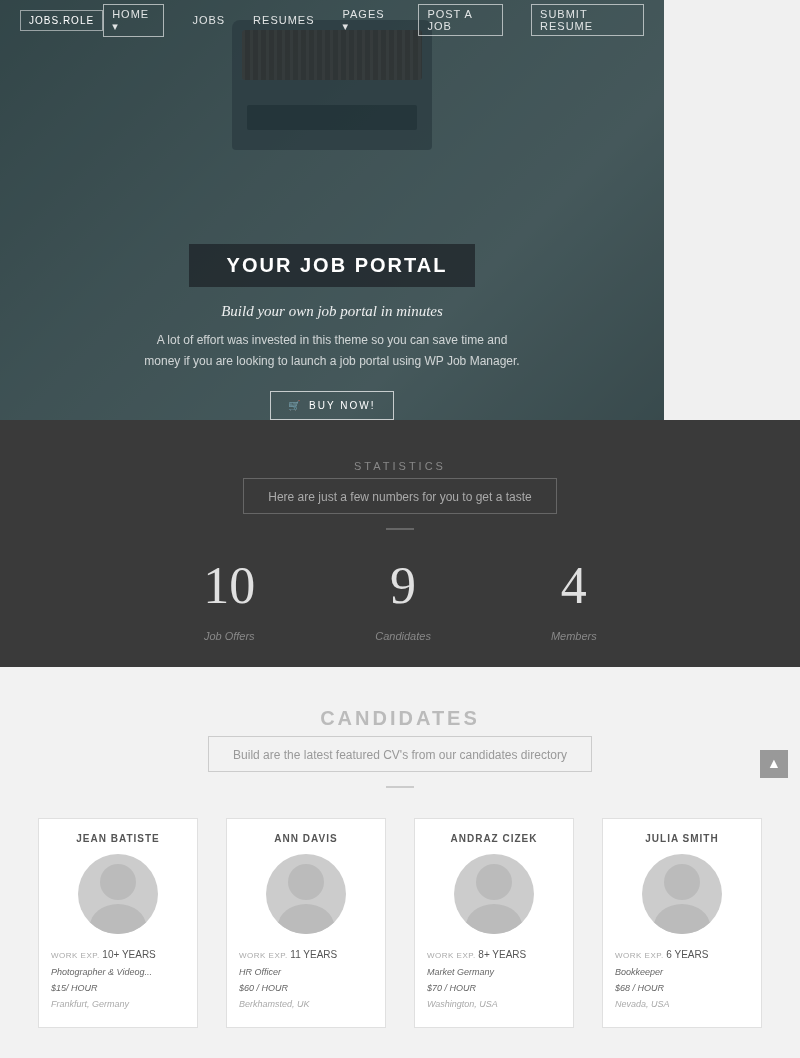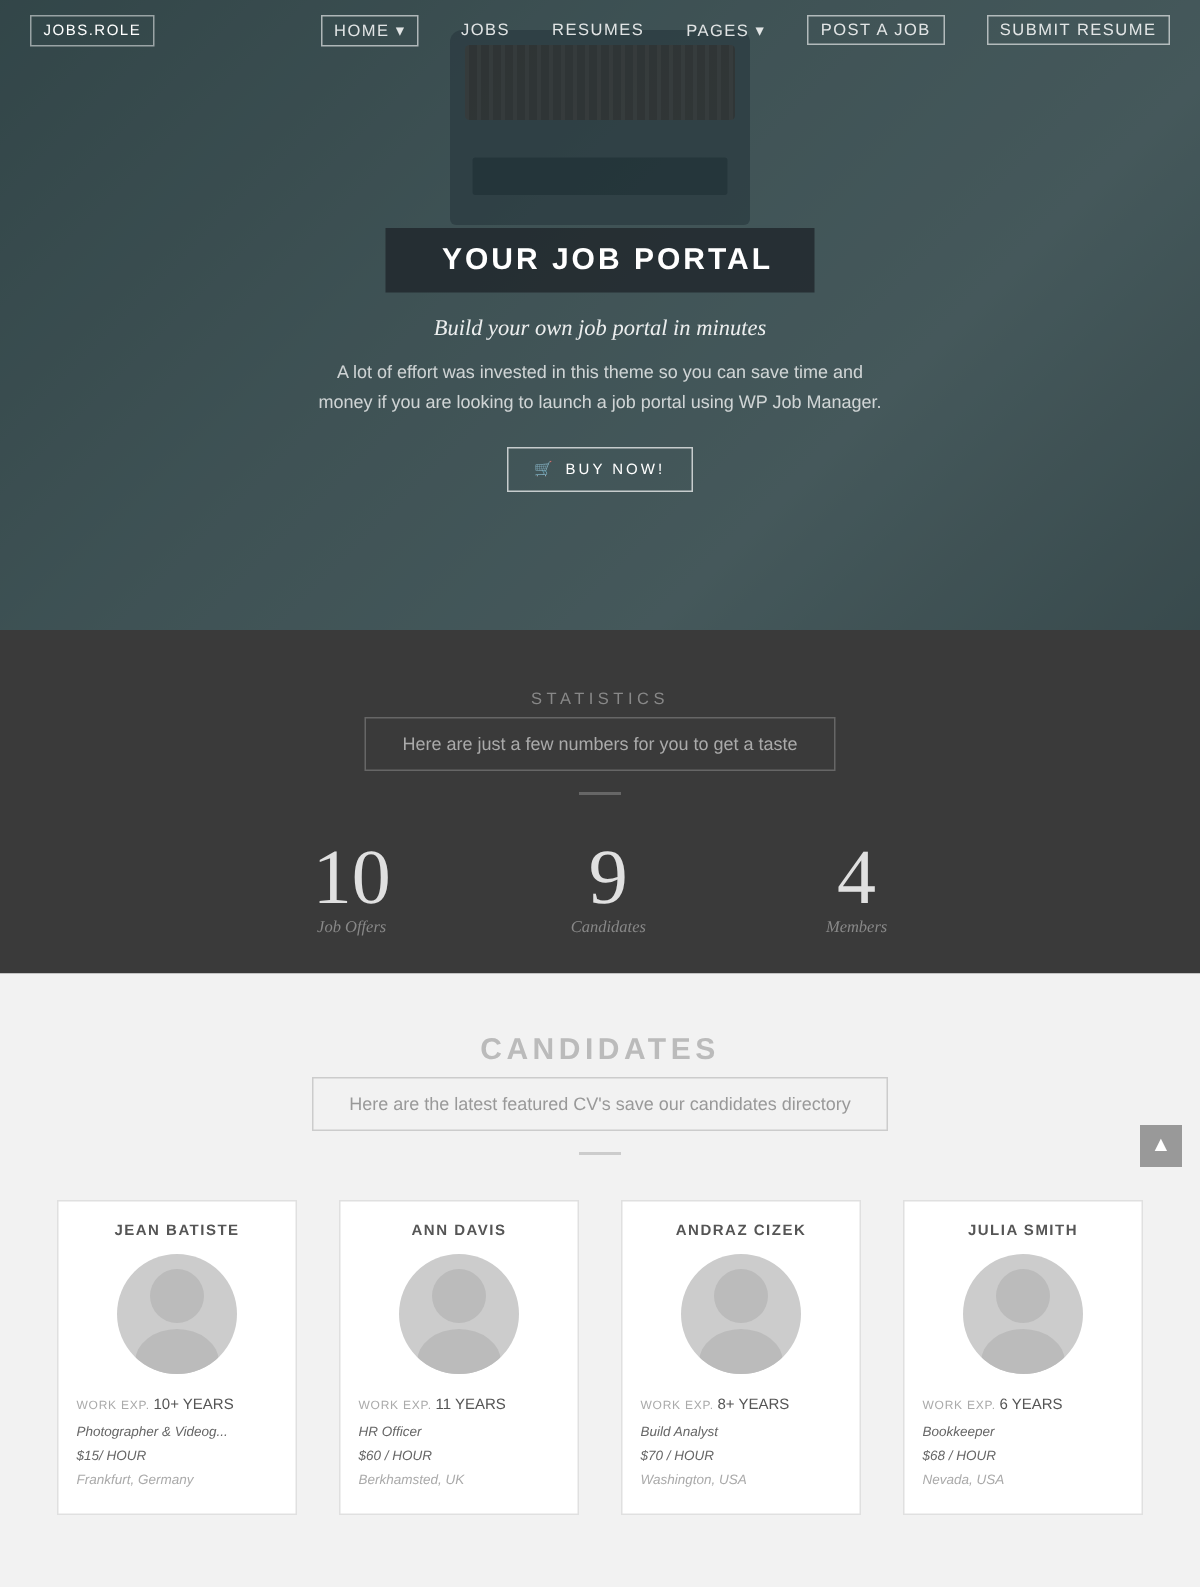--- a/index.html
+++ b/index.html
@@ -1,28 +1,28 @@
 <!DOCTYPE html>
 <html><head>
   <meta charset="utf-8">
   <style>
     * { margin: 0; padding: 0; box-sizing: border-box; }
     body { font-family: 'Georgia', serif; background: #f0f0f0; width: 800px; }
 
     
     .hero {
       position: relative;
-      width: 800px;
+      width: 664px;
       height: 420px;
       background: #15803d;
       overflow: hidden;
       display: flex;
       flex-direction: column;
       align-items: center;
-      justify-content: center;
+      justify-content: flex-end;
     }
     .hero-bg {
       position: absolute;
       inset: 0;
       background: linear-gradient(135deg, #3a4a55 0%, #5a6a75 40%, #6a7a85 70%, #4a5560 100%);
       opacity: 0.85;
     }
     .hero-overlay {
       position: absolute;
       inset: 0;
@@ -197,23 +197,23 @@
     .stat-number {
       font-size: 52px;
       font-family: Georgia, serif;
       color: #e0e0e0;
       line-height: 1;
       font-weight: 300;
     }
     .stat-label {
       font-size: 11px;
       color: #888;
-      font-family: Liberation Serif, serif;
+      font-family: Liberation Sans, sans-serif;
       font-style: italic;
-      margin-top: 0;
+      margin-top: 18px;
     }
 
     
     .candidates-section {
       background: #f2f2f2;
       padding: 40px 30px 30px;
       text-align: center;
     }
     .candidates-section .section-tag { color: #bbb; }
     .candidates-section .section-subtitle-box { border-color: #ccc; }
@@ -368,21 +368,21 @@
       <div class="stat-number">4</div>
       <div class="stat-label">Members</div>
     </div>
   </div>
 </section>
 
 <section class="candidates-section">
   <div class="section-header">
     <span class="section-title section-tag">CANDIDATES</span>
     <div class="section-subtitle-box">
-      <span class="section-subtitle">Here are the latest featured CV's save our candidates directory</span>
+      <span class="section-subtitle">Build are the latest featured CV's from our candidates directory</span>
     </div>
   </div>
   <div class="divider-line"></div>
 
   <div class="candidates-grid">
 
     <div class="candidate-card">
       <div class="candidate-name">JEAN BATISTE</div>
       <div class="candidate-avatar">
         <svg width="80" height="80" viewBox="0 0 80 80">
@@ -417,21 +417,21 @@
     <div class="candidate-card">
       <div class="candidate-name">ANDRAZ CIZEK</div>
       <div class="candidate-avatar">
         <svg width="80" height="80" viewBox="0 0 80 80">
           <circle cx="40" cy="28" r="18" fill="#bbb"></circle>
           <ellipse cx="40" cy="72" rx="28" ry="22" fill="#bbb"></ellipse>
         </svg>
       </div>
       <div class="candidate-info">
         <div><span class="info-label">WORK EXP.</span> <span class="info-value">8+ YEARS</span></div>
-        <div class="info-highlight">Build Analyst</div>
+        <div class="info-highlight">Market Germany</div>
         <div class="info-highlight">$70 / HOUR</div>
         <div class="info-location">Washington, USA</div>
       </div>
     </div>
 
     <div class="candidate-card">
       <div class="candidate-name">JULIA SMITH</div>
       <div class="candidate-avatar">
         <svg width="80" height="80" viewBox="0 0 80 80">
           <circle cx="40" cy="28" r="18" fill="#bbb"></circle>

